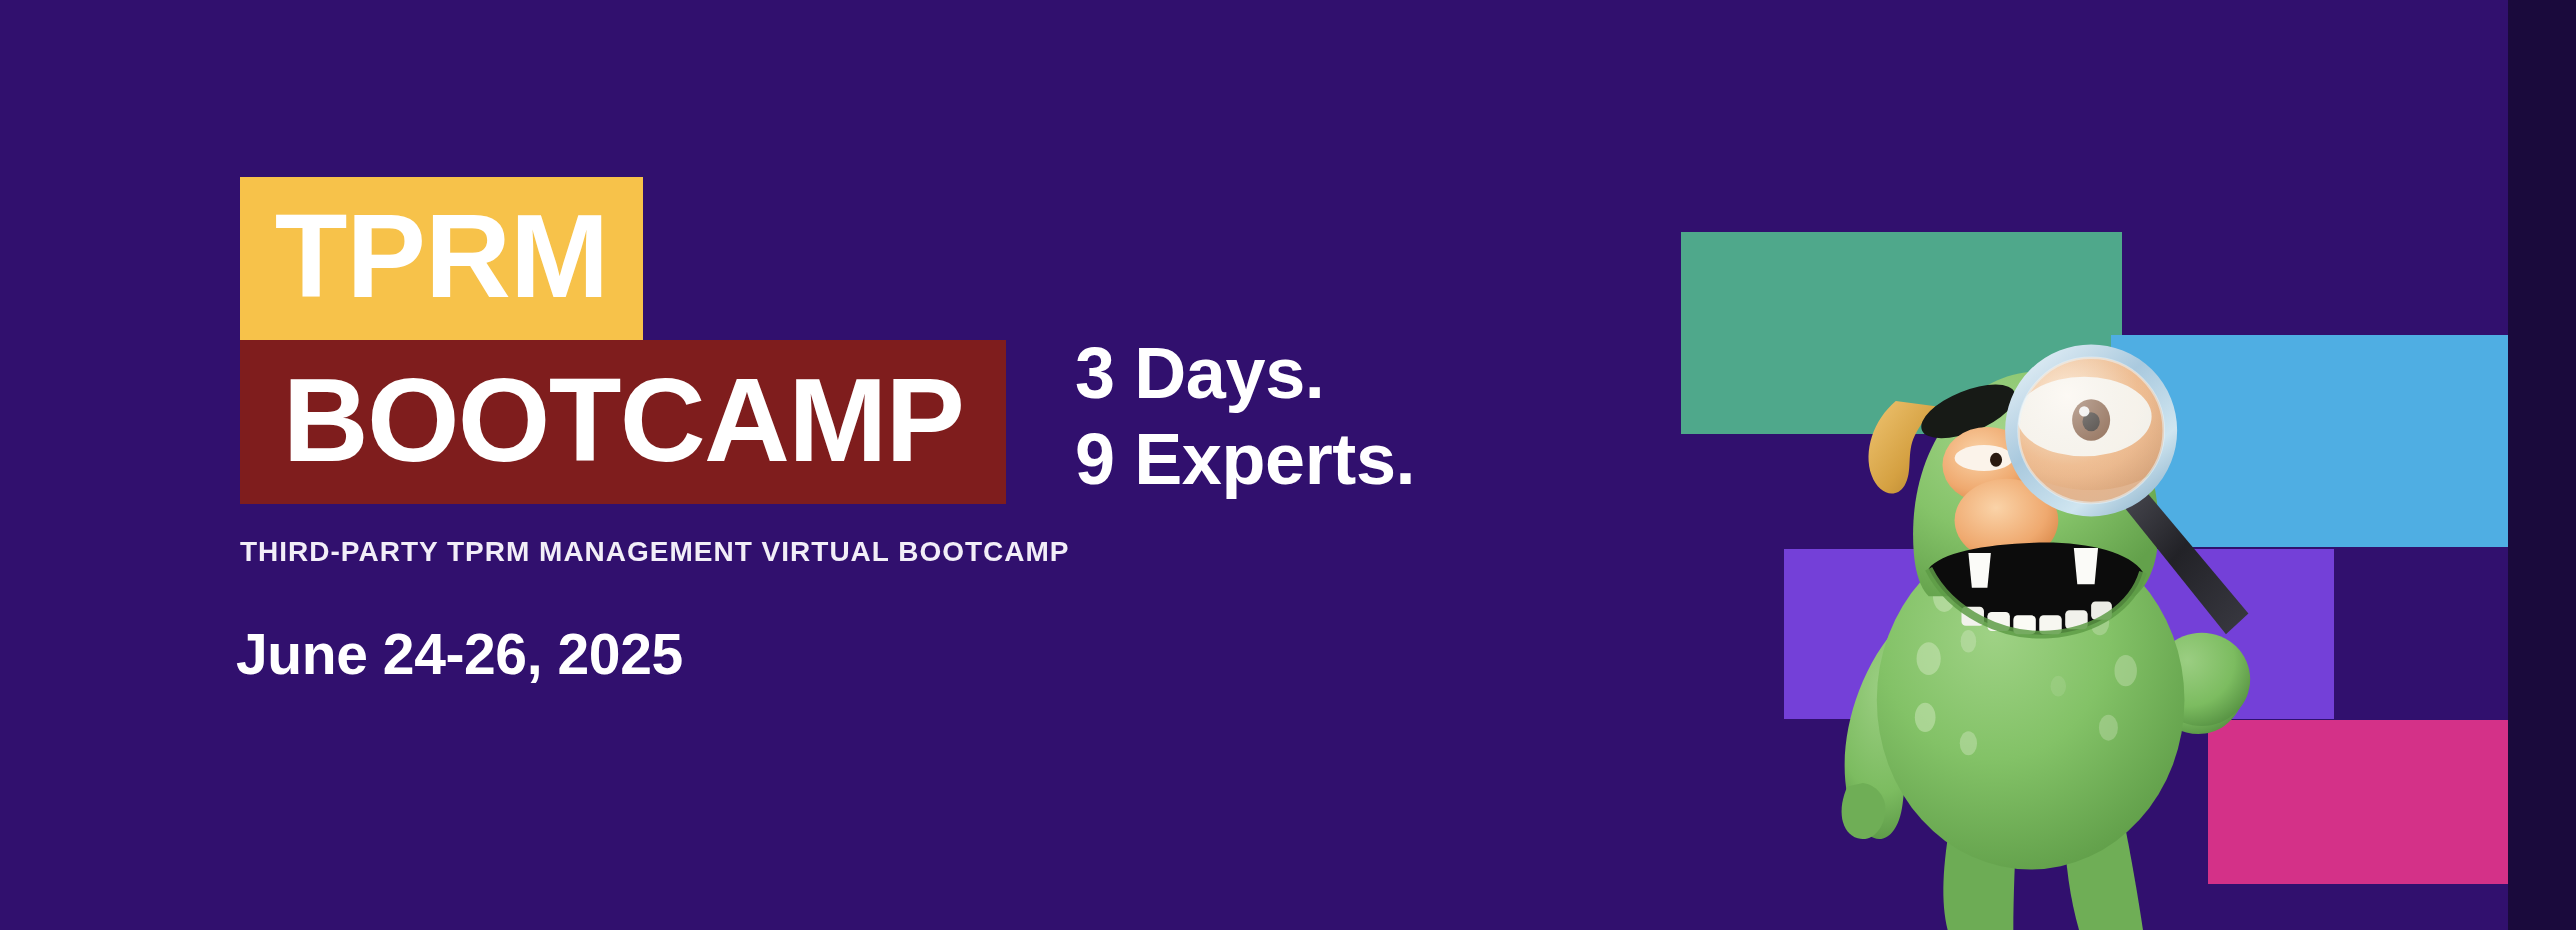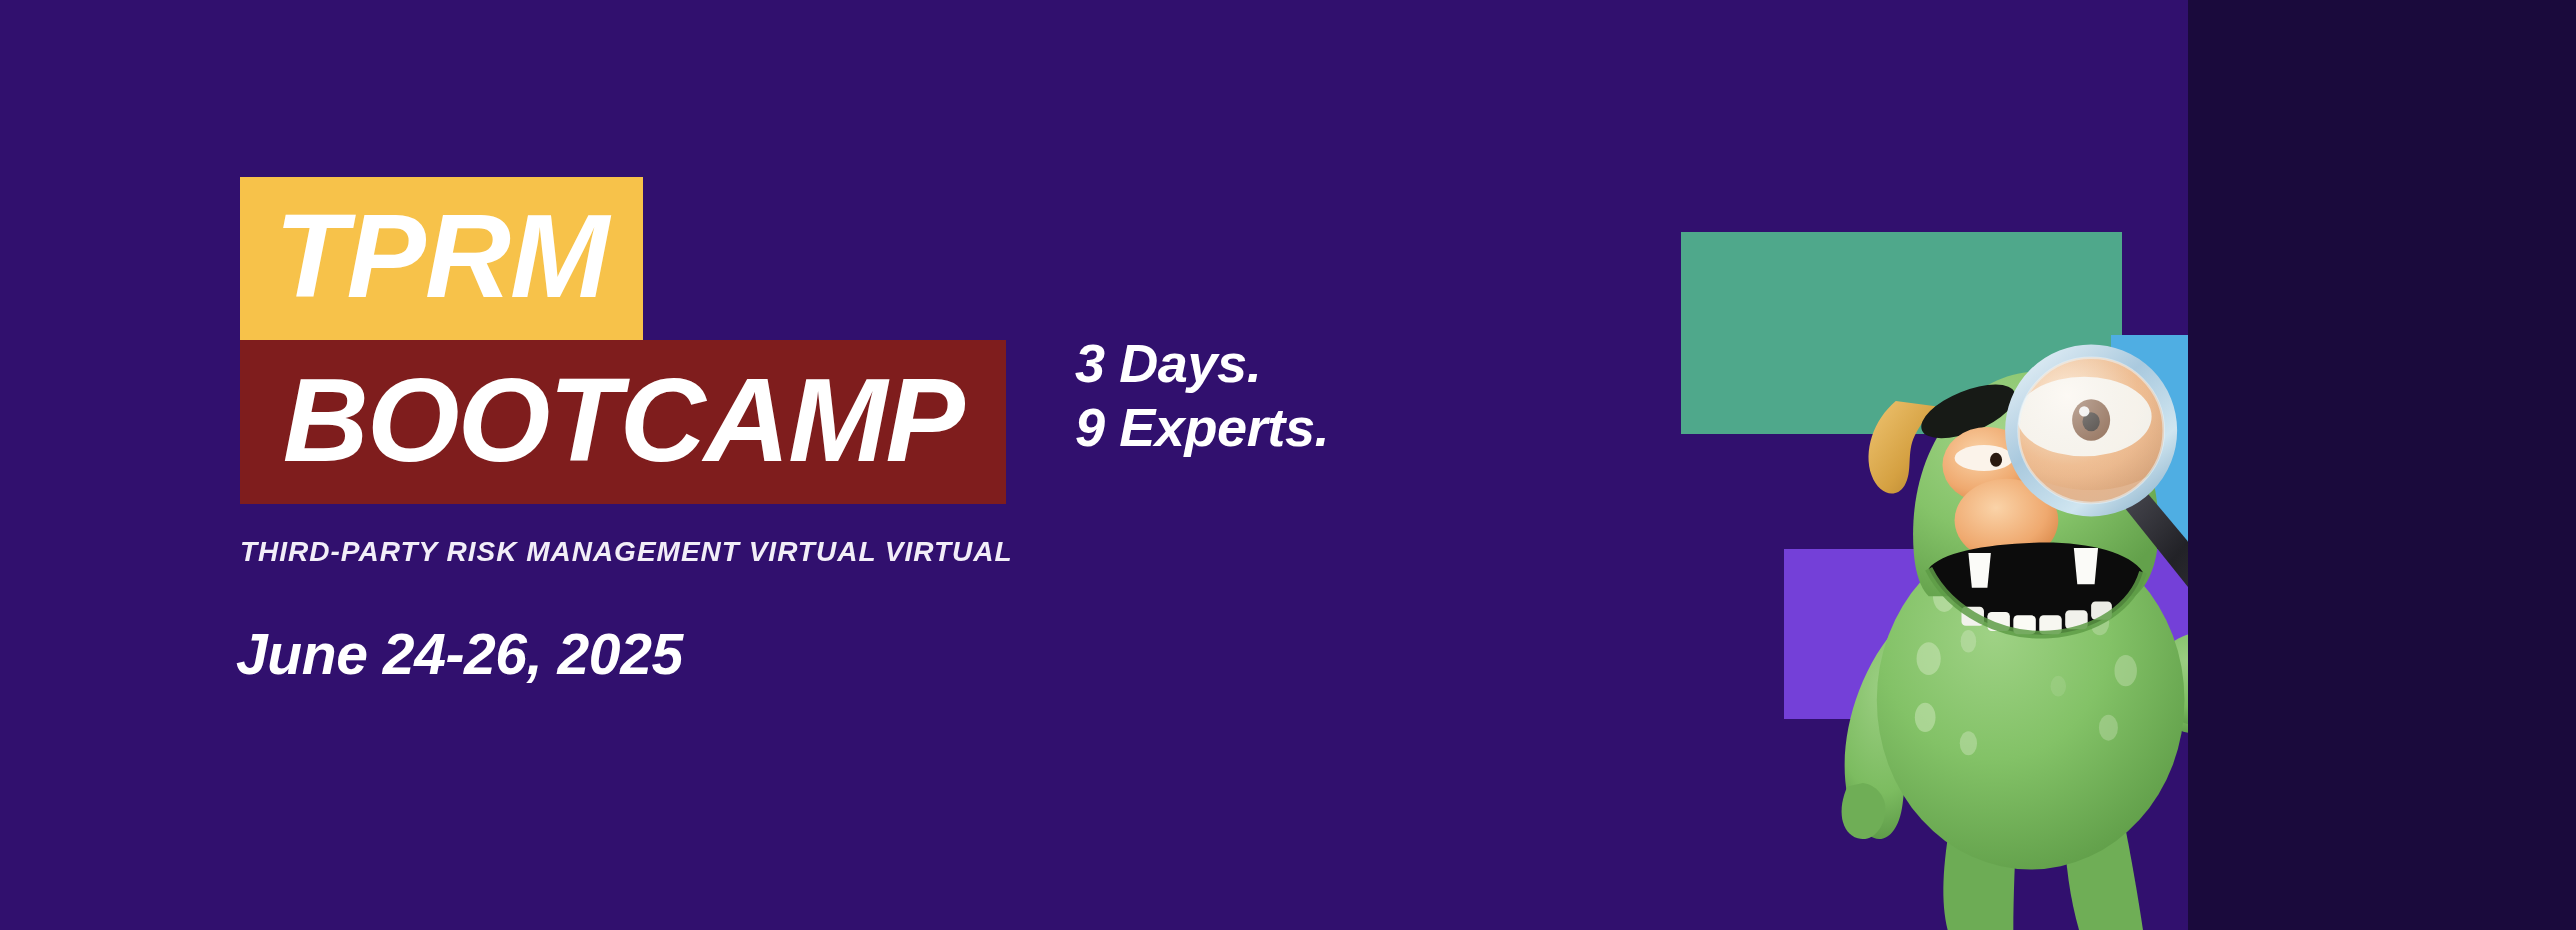--- a/index.html
+++ b/index.html
@@ -2,26 +2,25 @@
 <html style="font-size:14px"><head>
 <meta charset="utf-8">
 <style>
   html, body {
     margin: 0;
     padding: 0;
     background: #1a0a3c;
   }
   #banner {
     position: relative;
-    width: 2188px;
+    width: 2508px;
     height: 931px;
     overflow: hidden;
     font-family: "Liberation Sans", sans-serif;
     background: #31106E;
-    font-style: italic;
   }
 
   
   #logo-lockup {
     position: absolute;
     left: 240px;
     top: 177px;
     width: 779px;
     height: 363px;
   }
@@ -90,21 +89,21 @@
 
   
   #stats {
     position: absolute;
     left: 1075px;
     top: 331px;
     line-height: 1.19;
   }
   .stat-line {
     color: #FFFFFF;
-    font-size: 54px;
+    font-size: 72px;
     font-weight: 700;
     letter-spacing: -0.4px;
     white-space: nowrap;
     display: block;
   }
 
   
   #graphic { position: absolute; left: 0; top: 0; width: 2576px; height: 931px; }
   .cblock { position: absolute; }
   #block-teal   { left: 1681px; top: 232px; width: 441px; height: 202px; background: #4FA88B; }
@@ -289,21 +288,21 @@
 
   <div id="logo-lockup">
     <div class="logo-tprm-block">
       <span class="logo-tprm-text">TPRM</span>
     </div>
     <div class="logo-bootcamp-block">
       <span class="logo-bootcamp-text">BOOTCAMP</span>
     </div>
   </div>
 
-  <div id="tagline">THIRD-PARTY RISK MANAGEMENT VIRTUAL VIRTUAL</div>
+  <div id="tagline">THIRD-PARTY TPRM MANAGEMENT VIRTUAL BOOTCAMP</div>
   <div id="event-date">June 24-26, 2025</div>
 
   <div id="stats">
     <span class="stat-line">3 Days.</span>
     <span class="stat-line">9 Experts.</span>
   </div>
 
 </div>
 
 

